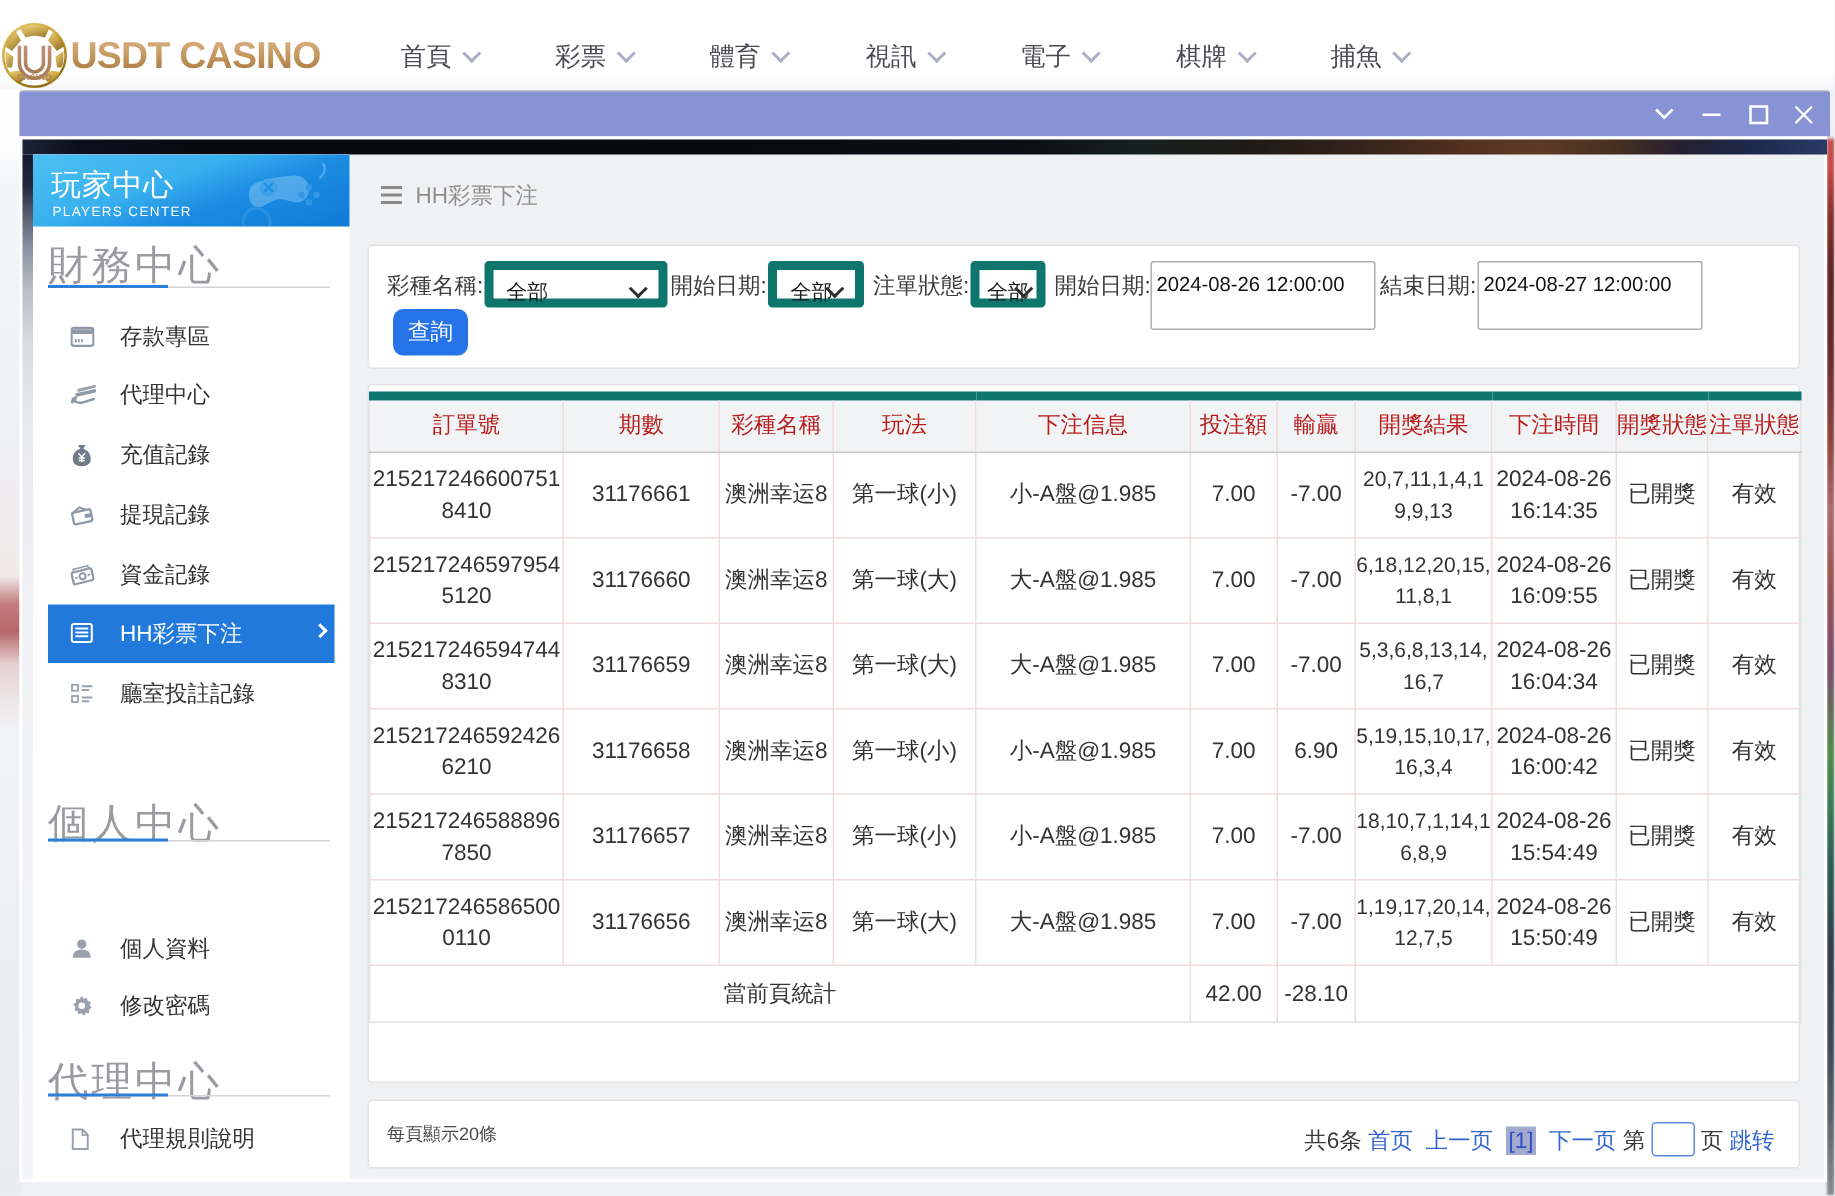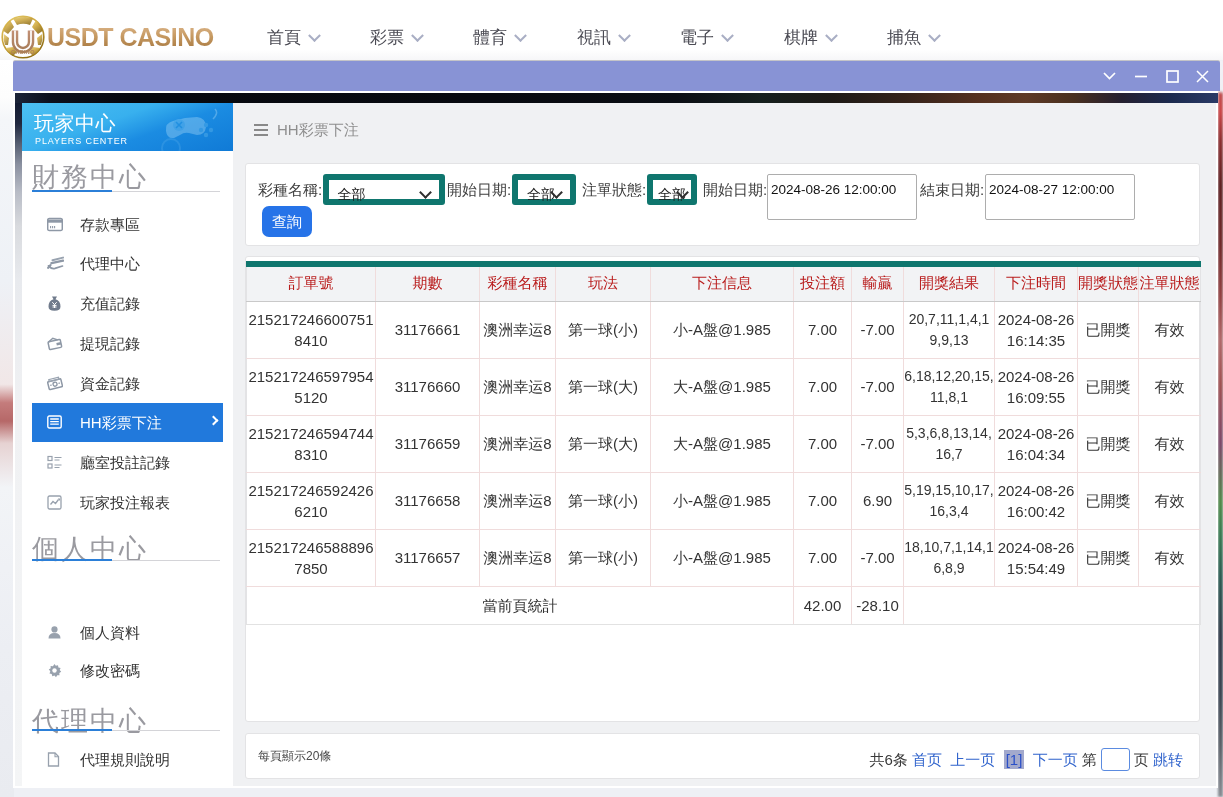--- a/index.html
+++ b/index.html
@@ -191,28 +191,20 @@
             <i class="arr"></i>
           </div>
 <div class="it" style="top:340px">
             <svg width="15" height="15" viewBox="0 0 15 15">
               <rect x="1" y="1.5" width="4" height="4" fill="none" stroke="#98a1ad" stroke-width="1.2"></rect>
               <rect x="1" y="9" width="4" height="4" fill="none" stroke="#98a1ad" stroke-width="1.2"></rect>
               <path d="M7.5 2.5 h7 M7.5 5 h5 M7.5 10 h7 M7.5 12.5 h5" stroke="#98a1ad" stroke-width="1.2"></path>
             </svg>
             <span>廳室投註記錄</span>
           </div>
-<div class="it" style="top:380px">
-            <svg width="15" height="15" viewBox="0 0 15 15">
-              <rect x="1" y="1" width="13" height="13" rx="1.5" fill="none" stroke="#98a1ad" stroke-width="1.3"></rect>
-              <path d="M3.5 9.5 l2.5 -3 l2.5 2 l3 -4" fill="none" stroke="#98a1ad" stroke-width="1.3"></path>
-              <path d="M11 4 h1.5 v1.5" fill="none" stroke="#98a1ad" stroke-width="1.1"></path>
-            </svg>
-            <span>玩家投注報表</span>
-          </div>
 <div class="stitle" style="top:428px">個人中心</div>
 <div class="sline" style="top:457px">
             <b></b>
           </div>
 <div class="it" style="top:510px">
             <svg width="15" height="15" viewBox="0 0 15 15">
               <circle cx="7.5" cy="4.4" r="3.1" fill="#98a1ad"></circle>
               <path d="M1.5 13.5 q0 -5.5 6 -5.5 q6 0 6 5.5 Z" fill="#98a1ad"></path>
             </svg>
             <span>個人資料</span>
@@ -344,20 +336,33 @@
             <td>澳洲幸运8</td>
             <td>第一球(小)</td>
             <td>小-A盤@1.985</td>
             <td>7.00</td>
             <td>-7.00</td>
             <td>18,10,7,1,14,1<br>6,8,9</td>
             <td>2024-08-26<br>15:54:49</td>
             <td>已開獎</td>
             <td>有效</td>
           </tr>
+<tr>
+            <td>215217246586500<br>0110</td>
+            <td>31176656</td>
+            <td>澳洲幸运8</td>
+            <td>第一球(大)</td>
+            <td>大-A盤@1.985</td>
+            <td>7.00</td>
+            <td>-7.00</td>
+            <td>1,19,17,20,14,<br>12,7,5</td>
+            <td>2024-08-26<br>15:50:49</td>
+            <td>已開獎</td>
+            <td>有效</td>
+          </tr>
 <tr class="s">
             <td colspan="5">當前頁統計</td>
             <td>42.00</td>
             <td>-28.10</td>
             <td colspan="4"></td>
           </tr>
 </tbody>
       </table>
 </div>
 <div class="panel" id="pager">

